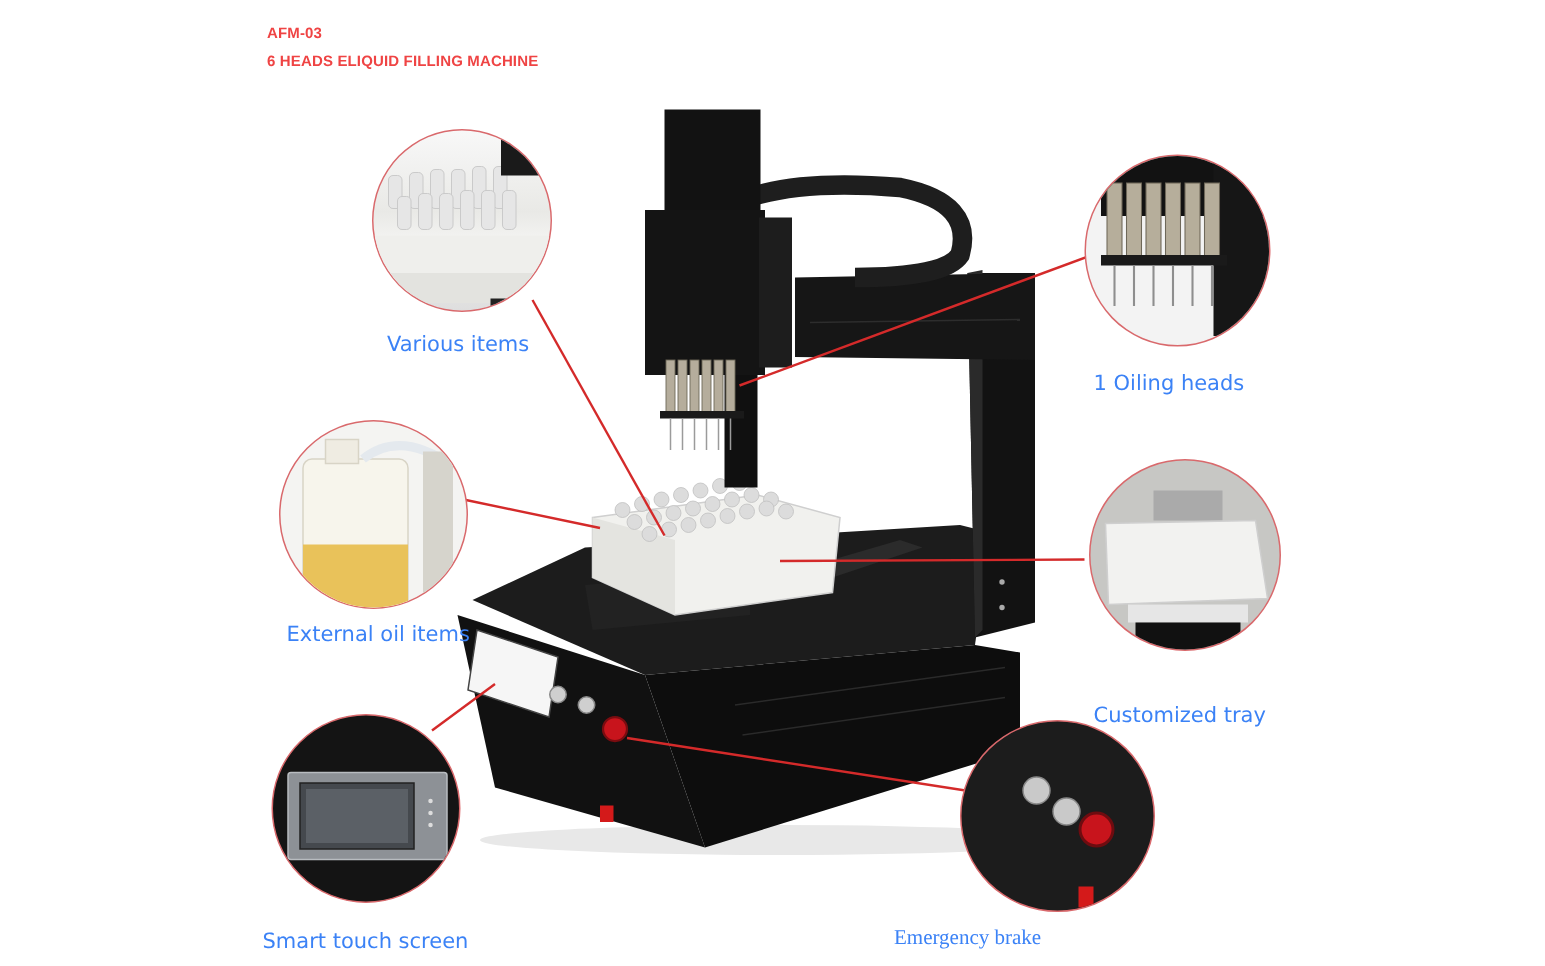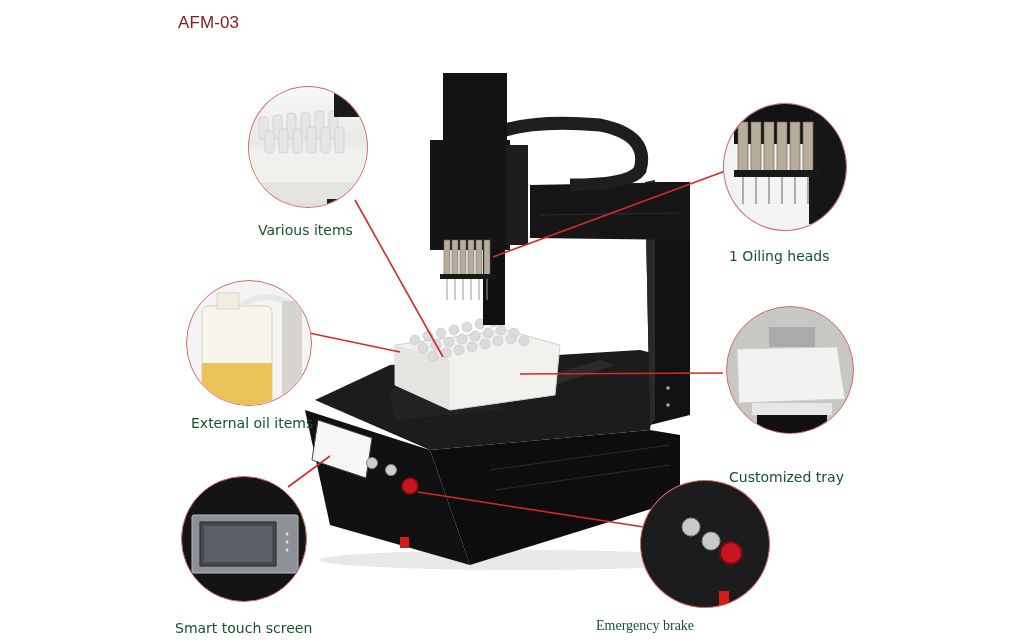--- a/index.html
+++ b/index.html
@@ -1,28 +1,29 @@
 <!DOCTYPE html>
 <html><head>
 <meta charset="utf-8">
 <style>
   * { box-sizing: border-box; margin: 0; padding: 0; }
   html, body { width: 1030px; height: 644px; background: #ffffff; overflow: hidden; }
   body { position: relative; font-family: "Liberation Sans", sans-serif; }
-  .title { position: absolute; left: 178px; top: 13px; font-family: "Liberation Sans", sans-serif; font-weight: normal; font-size: 17px; line-height: 19px; color: #7f1d1d; letter-spacing: 0.1px; }
+  .title { position: absolute; left: 178px; top: 13px; font-family: "Liberation Sans", sans-serif; font-weight: bold; font-size: 10px; line-height: 19px; color: #ef4444; letter-spacing: 0.1px; }
   .callout { position: absolute; border-radius: 50%; overflow: hidden; border: 1.5px solid #d9696c; background: #f0f0f0; }
-  .label { position: absolute; font-family: "DejaVu Sans", sans-serif; font-size: 14px; color: #14532d; white-space: nowrap; }
+  .label { position: absolute; font-family: "DejaVu Sans", sans-serif; font-size: 14px; color: #3b82f6; white-space: nowrap; }
   svg.overlay { position: absolute; left: 0; top: 0; width: 1030px; height: 644px; pointer-events: none; }
   .machine { position: absolute; left: 0; top: 0; width: 1030px; height: 644px; }
 </style>
 </head>
 <body>
 
 <div class="title">
   <div>AFM-03</div>
+  <div>6 HEADS ELIQUID FILLING MACHINE</div>
 </div>
 
 <svg class="machine" viewBox="0 0 1030 644">
 
   <ellipse cx="520" cy="560" rx="200" ry="10" fill="#e8e8e8"></ellipse>
 
   <polygon points="315,400 390,365 640,350 660,355 650,430 430,450" fill="#1c1c1c"></polygon>
 
   <polygon points="305,410 430,450 470,565 330,525" fill="#111"></polygon>
 

